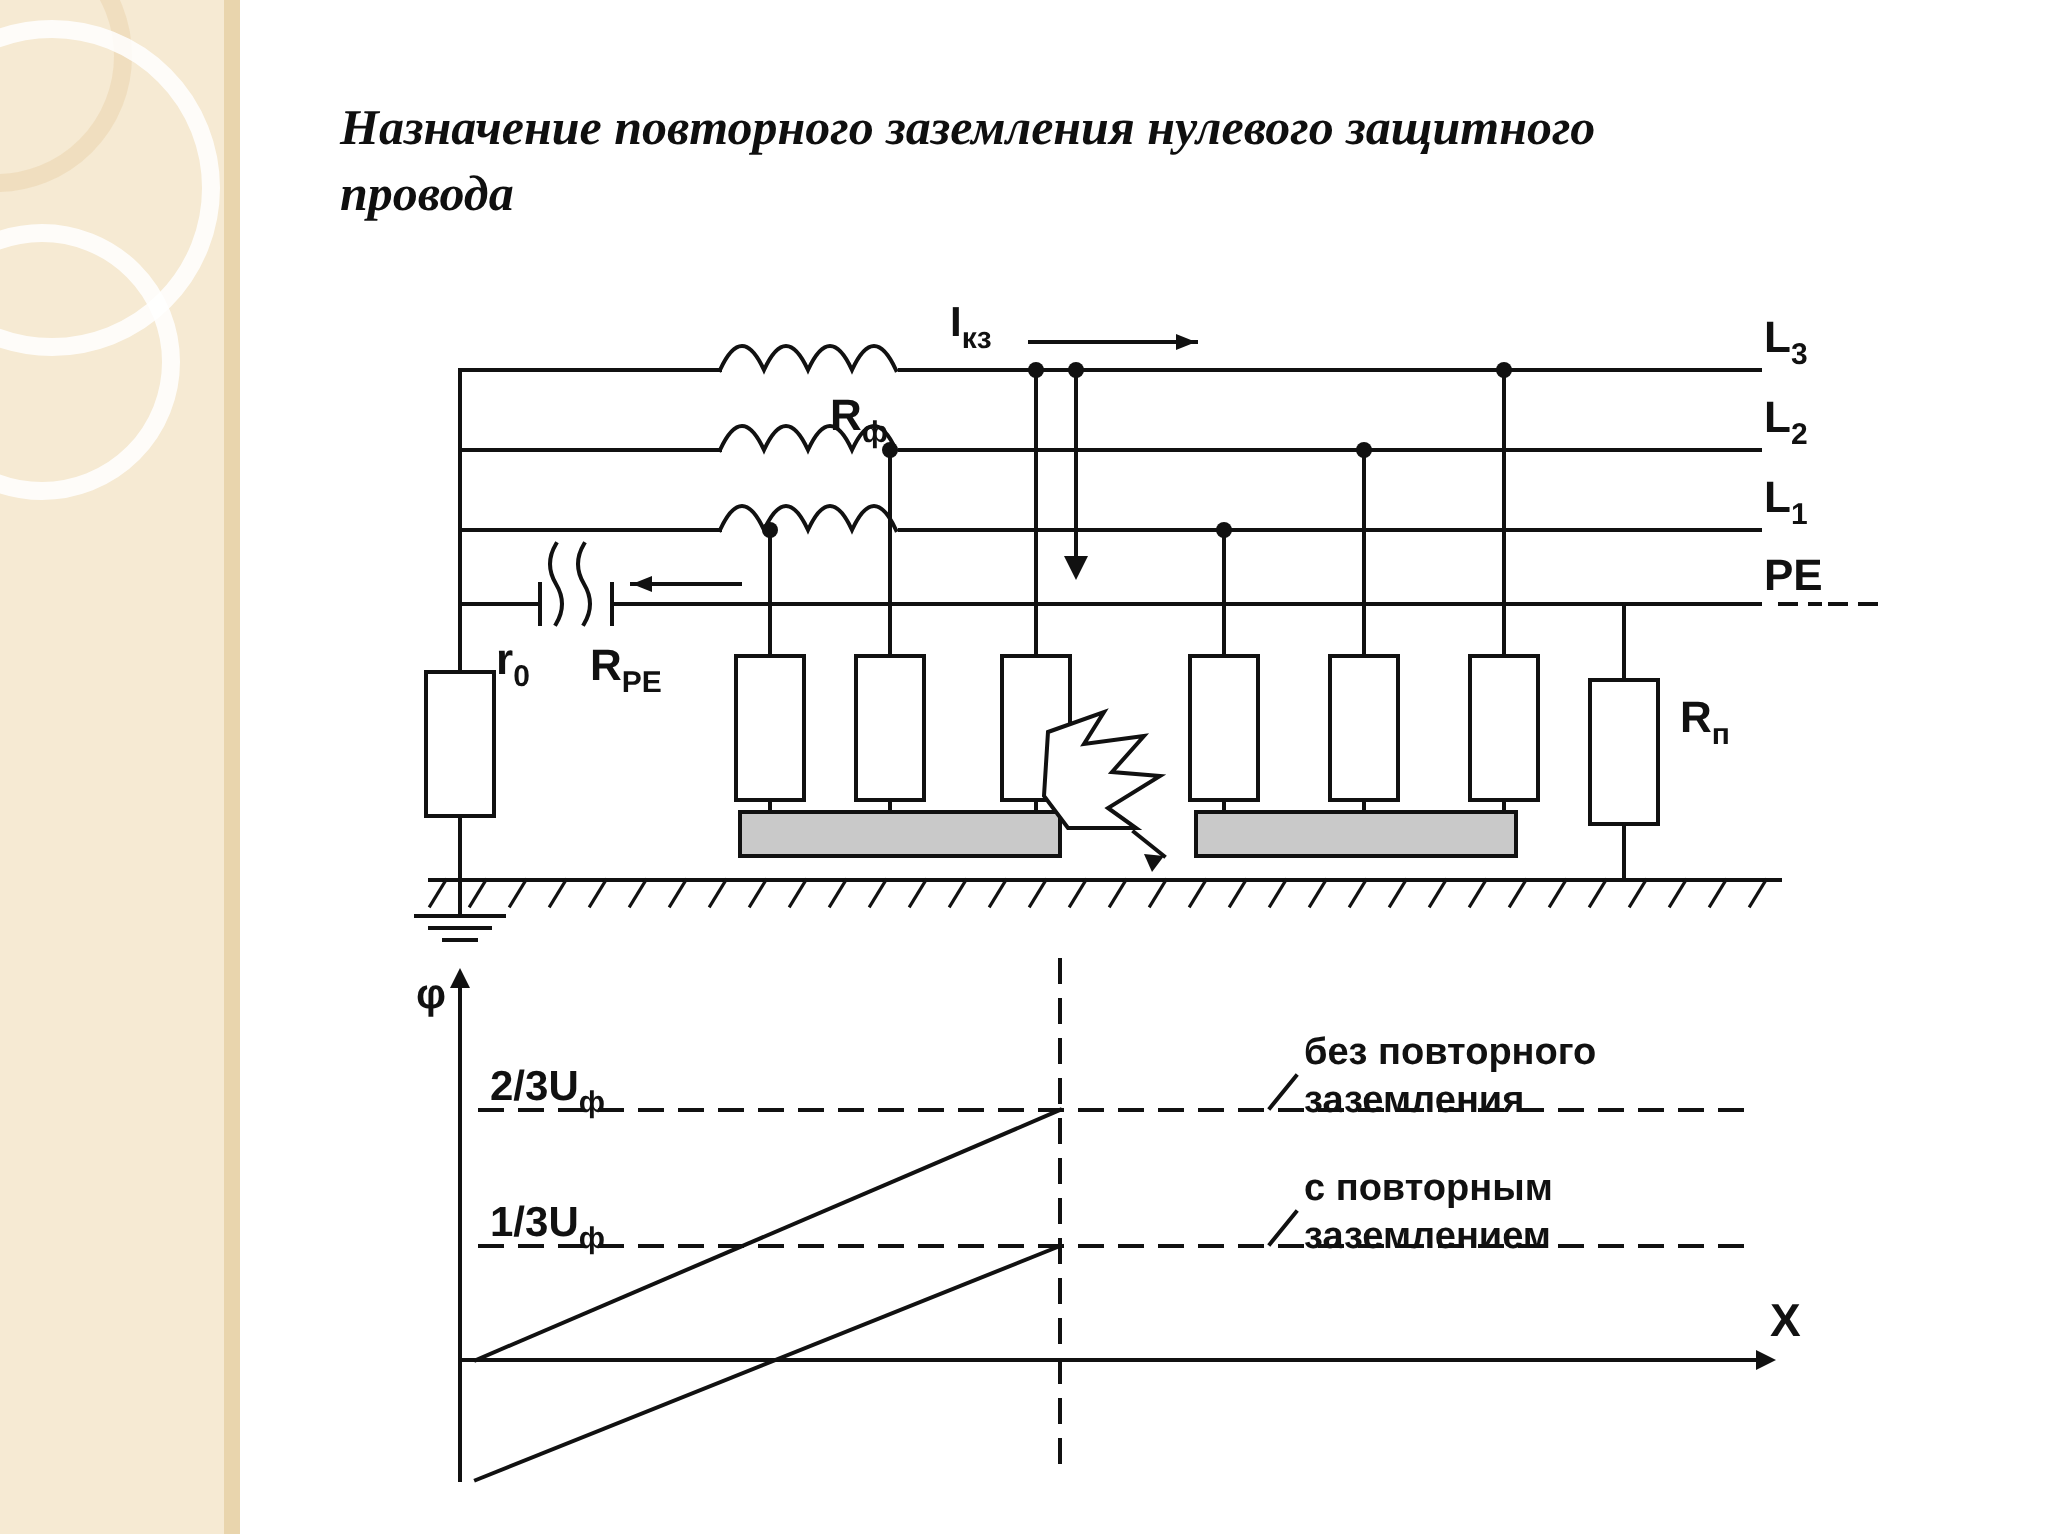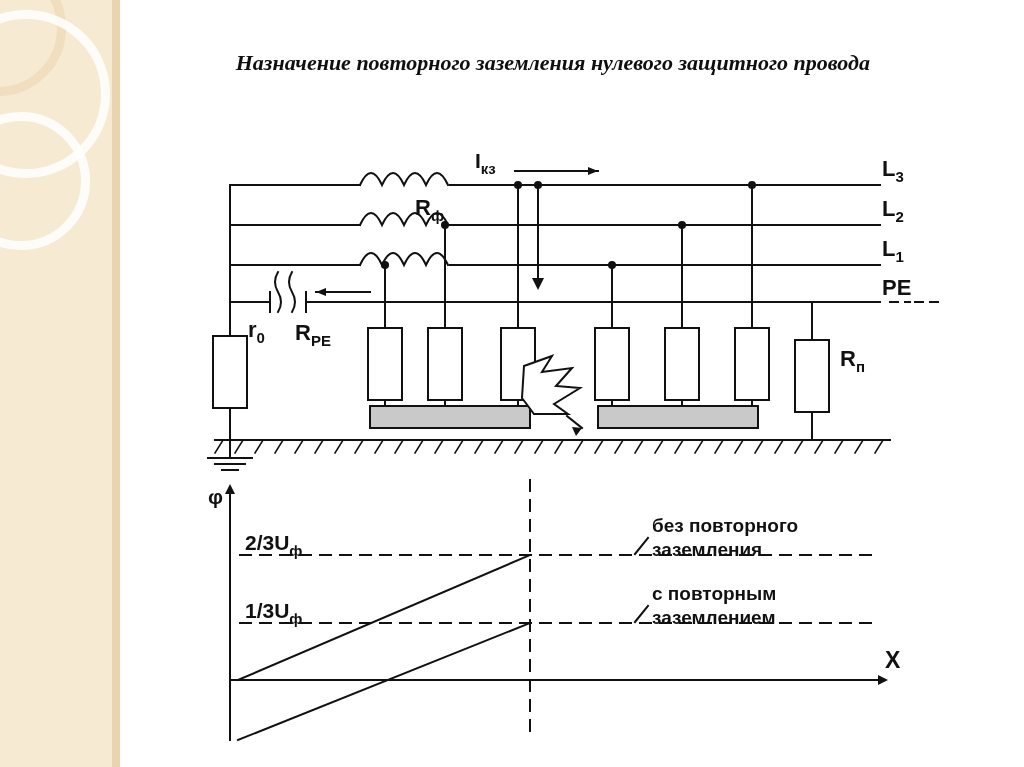--- a/index.html
+++ b/index.html
@@ -10,21 +10,21 @@
   .leftband{position:absolute;left:0;top:0;width:120px;height:767px;background:#f3e4c6;overflow:hidden;}
   .leftband .inner{position:absolute;left:0;top:0;width:112px;height:767px;background:#f6ead3;}
   .leftband .edge{position:absolute;left:112px;top:0;width:8px;height:767px;background:#e9d5ad;}
   .ring{position:absolute;border-radius:50%;border:9px solid #ffffff;opacity:.85;}
   .ring.r1{left:-58px;top:10px;width:150px;height:150px;}
   .ring.r2{left:-48px;top:112px;width:120px;height:120px;}
   .ring.r3{left:-70px;top:-40px;width:118px;height:118px;border-color:#efdcbb;}
 
   
   .title{position:absolute;left:170px;top:48px;width:700px;font-family:"Liberation Serif",serif;
-         font-weight:bold;font-style:italic;font-size:22px;color:#0f0f0f;line-height:1.32;text-align:right;}
+         font-weight:bold;font-style:italic;font-size:25px;color:#0f0f0f;line-height:1.32;}
 
   
   .sch{position:absolute;left:120px;top:140px;width:904px;height:620px;}
   svg{display:block;}
   .lbl{font-family:"Liberation Sans",sans-serif;font-weight:bold;fill:#111;}
 </style>
 </head>
 <body>
 
 <div id="stage">

